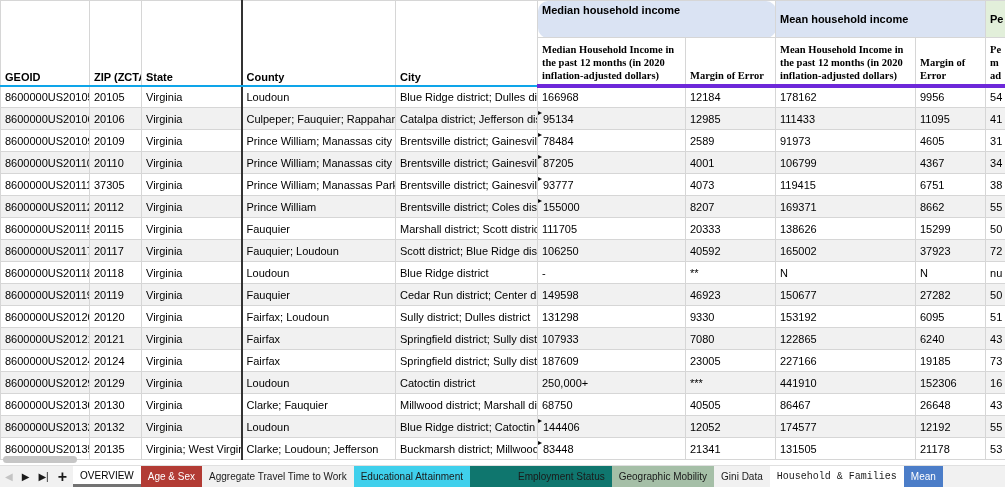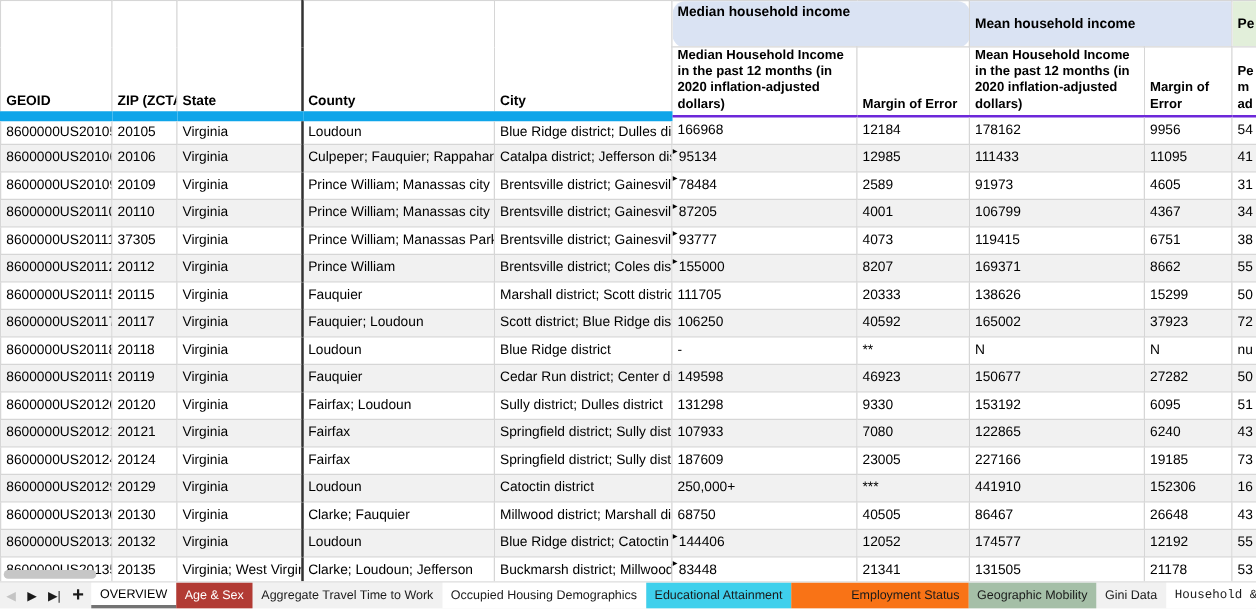--- a/index.html
+++ b/index.html
@@ -12,30 +12,30 @@
   col.c-geoid{width:89px} col.c-zip{width:52px} col.c-state{width:100px} col.c-county{width:154px}
   col.c-city{width:142px} col.c-median{width:148px} col.c-moe1{width:90px} col.c-mean{width:140px}
   col.c-moe2{width:70px} col.c-percap{width:20px}
   th,td {
     border:1px solid #d6d6d6; padding:0 4px; text-align:left; font-weight:normal;
     white-space:nowrap; overflow:hidden; position:relative;
   }
   tr.data-row { height:22px; }
   tr.stripe td { background:#f1f1f1; }
   
-  th.rowhead { vertical-align:bottom; font-weight:bold; background:#fff; border-bottom:8px solid #0ea5e9; padding-bottom:2px; font-size:11px; }
+  th.rowhead { vertical-align:bottom; font-weight:bold; background:#fff; border-bottom:2px solid #0ea5e9; padding-bottom:2px; font-size:11px; }
   tr.group-row { height:37px; }
   tr.sub-row { height:48px; }
   td.group-cell { background:var(--header-blue,#dae3f3); font-weight:bold; font-size:11px; }
   td.g-median { vertical-align:top; padding-top:3px;border-radius:10px; }
   td.g-mean { vertical-align:middle; }
   td.g-percap { background:var(--header-green,#e2efda); vertical-align:middle; font-weight:bold; }
   tr.sub-row td {
     font-weight:bold; vertical-align:bottom; white-space:normal; line-height:13px;
-    border-bottom:2px solid #6d28d9; padding-bottom:2px; font-size:10.5px; background:#fff;
+    border-bottom:4px solid #6d28d9; padding-bottom:2px; font-size:10.5px; background:#fff;font-family:Liberation Serif, serif;
   }
   td.sub-percap { white-space:pre-line; }
   
   .c-col-state { border-right:2px solid #333; }
   
   tr.clipped td.c-col-median::before {
     content:"\25B8"; position:absolute; left:0px; top:1px; font-size:8px; color:#000; line-height:8px;
   }
   tr.clipped td.c-col-median { padding-left:5px; }
   td.c-col-percap { border-right:none; }
@@ -311,23 +311,22 @@
     <div class="nav">
       <span class="navicon disabled">◀</span>
       <span class="navicon">▶</span>
       <span class="navicon">▶|</span>
       <span class="navicon plus">+</span>
     </div>
     <div class="tabs" id="tabs">
         <span class="tab active" style="background: rgb(255, 255, 255); color: rgb(0, 0, 0);">OVERVIEW</span>
         <span class="tab" style="background: rgb(178, 59, 52); color: rgb(255, 255, 255);">Age &amp; Sex</span>
         <span class="tab" style="color: rgb(26, 26, 26);">Aggregate Travel Time to Work</span>
-        <span class="tab" style="background: rgb(255, 255, 255); color: rgb(26, 26, 26);">Occupied Housing Demographics</span>
         <span class="tab" style="background: rgb(63, 208, 236); color: rgb(26, 26, 26);">Educational Attainment</span>
-        <span class="tab" style="background: #f97316; color: rgb(26, 26, 26); padding-left: 48px;">Employment Status</span>
+        <span class="tab" style="background: #0f766e; color: rgb(26, 26, 26); padding-left: 48px;">Employment Status</span>
         <span class="tab" style="background: rgb(165, 191, 167); color: rgb(26, 26, 26);">Geographic Mobility</span>
         <span class="tab" style="color: rgb(26, 26, 26);">Gini Data</span>
         <span class="tab" style="background: rgb(255, 255, 255); color: rgb(26, 26, 26); font-family: Liberation Mono, monospace;">Household &amp; Families</span>
         <span class="tab" style="background: rgb(75, 125, 200); color: rgb(255, 255, 255);">Mean</span>
       </div>
   </div>
 
 </div>
 
 </body></html>

